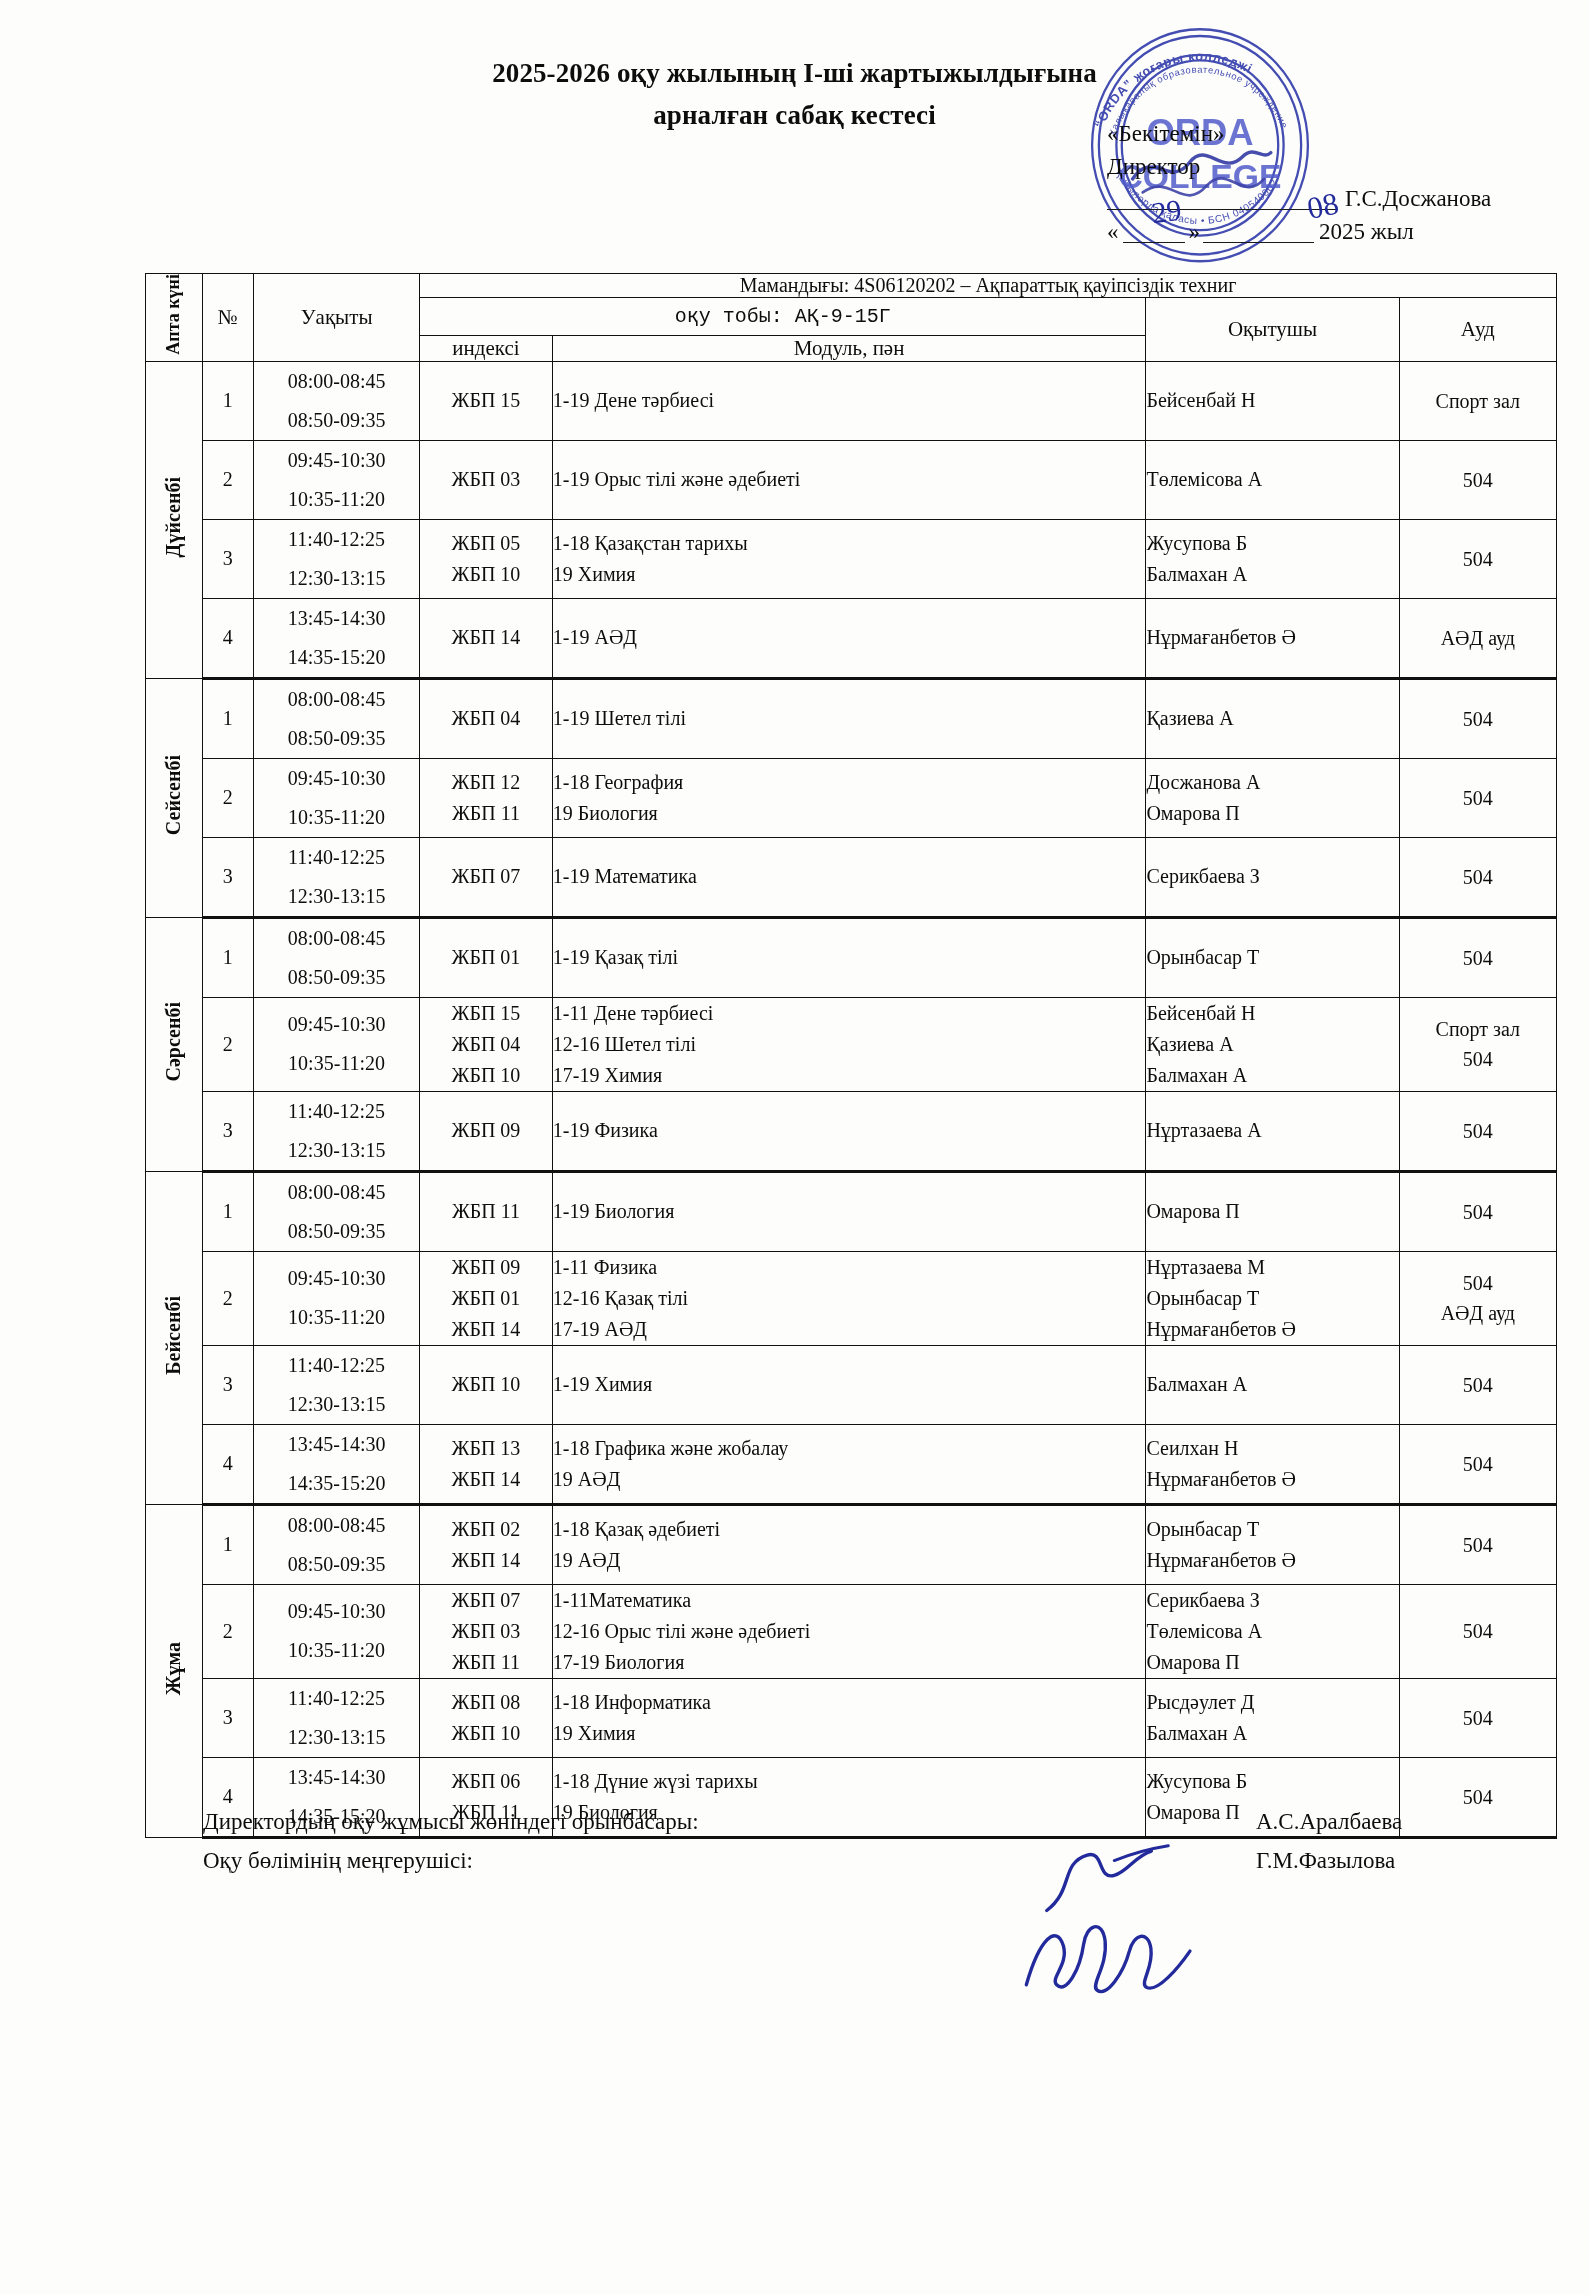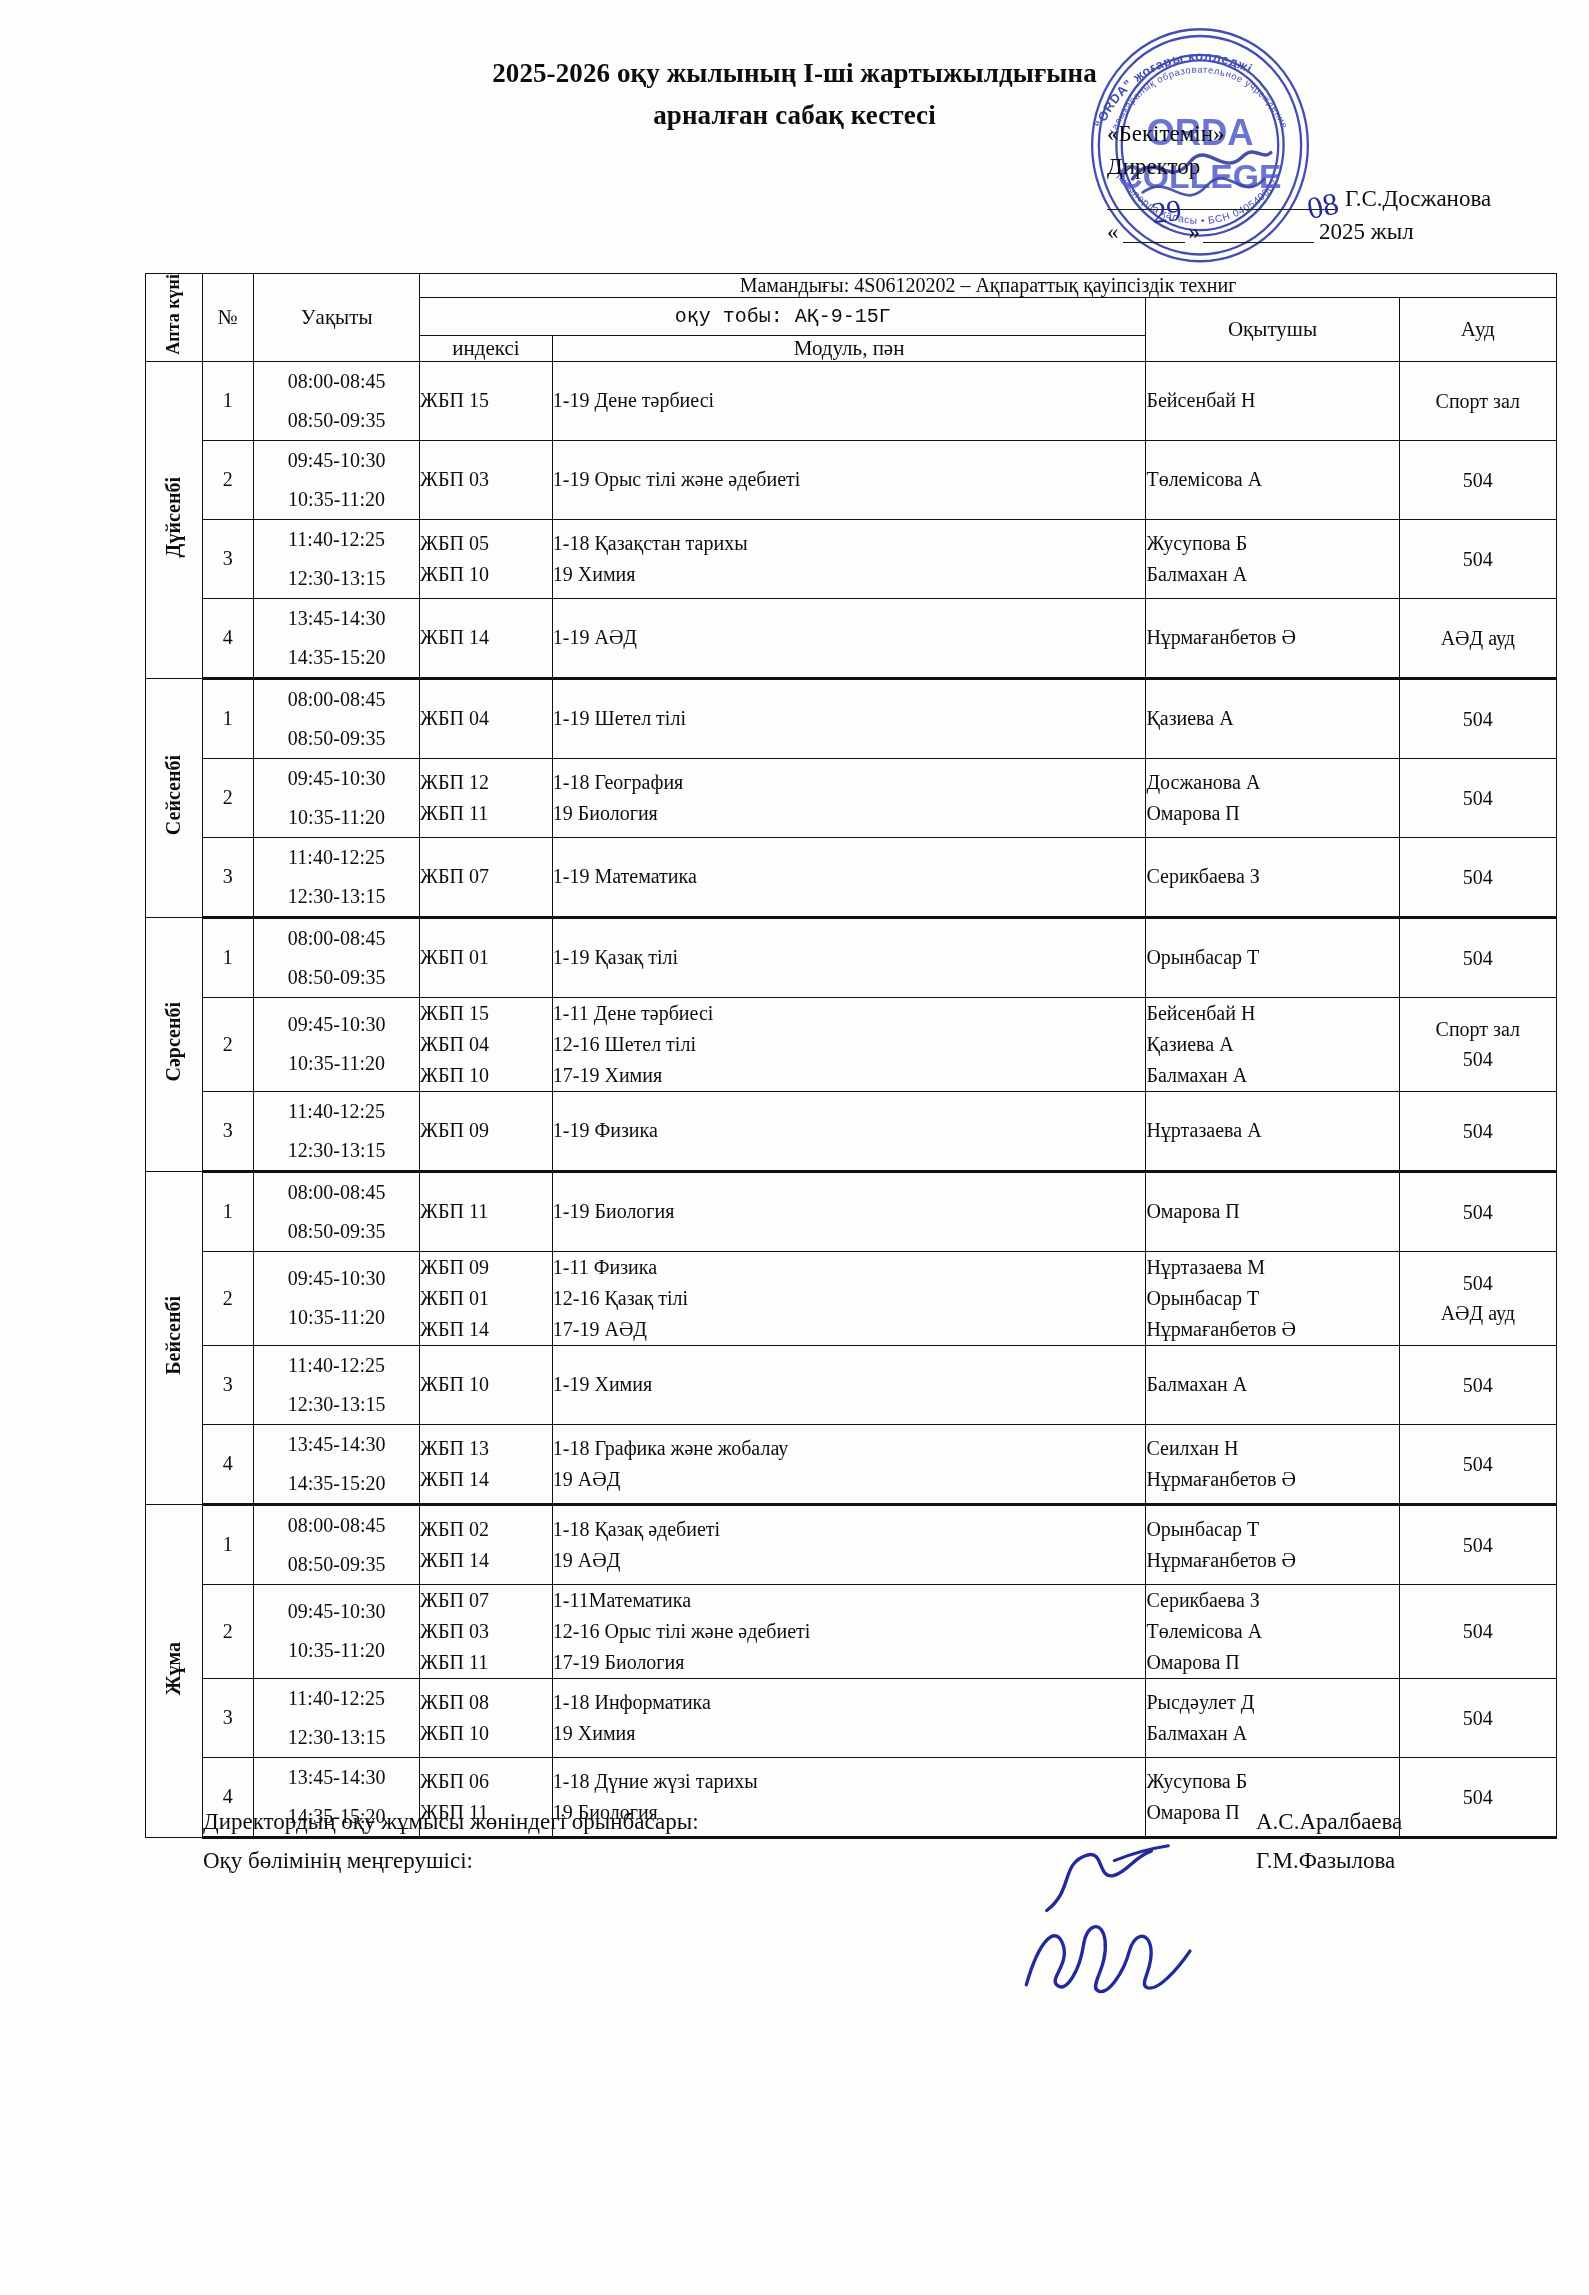--- a/index.html
+++ b/index.html
@@ -89,21 +89,21 @@
     font-size:18px;font-weight:bold;line-height:1.15;
     display:inline-block;max-height:101px;white-space:normal;
     text-align:center;
   }
   td.daycell{text-align:center;vertical-align:middle;}
   td.nocell{text-align:center;font-size:20px;}
   td.timecell{
     text-align:center;font-size:20px;font-weight:bold;
     line-height:1.95;padding:4px 1.4px;white-space:nowrap;font-family:Liberation Serif, serif;
   }
-  td.idxcell{text-align:left;font-size:20px;line-height:1.55;padding:5.4px 1.4px;}
+  td.idxcell{text-align:center;font-size:20px;line-height:1.55;padding:5.4px 1.4px;}
   td.modcell{text-align:left;font-size:20px;line-height:1.55;padding:5.4px 0 5.4px 9.5px;}
   td.teacell{text-align:left;font-size:20px;line-height:1.55;padding:5.4px 0 5.4px 9.5px;margin-top:20px;}
   td.audcell{text-align:center;font-size:20px;line-height:1.5;padding:5.4px 1.4px;}
   tr.dayend > td{border-bottom:3.4px solid #111;}
   .lineitem{display:block;}
 
   
   .footer{position:absolute;left:203px;top:1809px;width:1283px;font-size:23px;}
   .foot-agree{font-size:23px;margin-bottom:53px;}
   .foot-row{position:relative;height:39px;font-size:23px;white-space:nowrap;}

